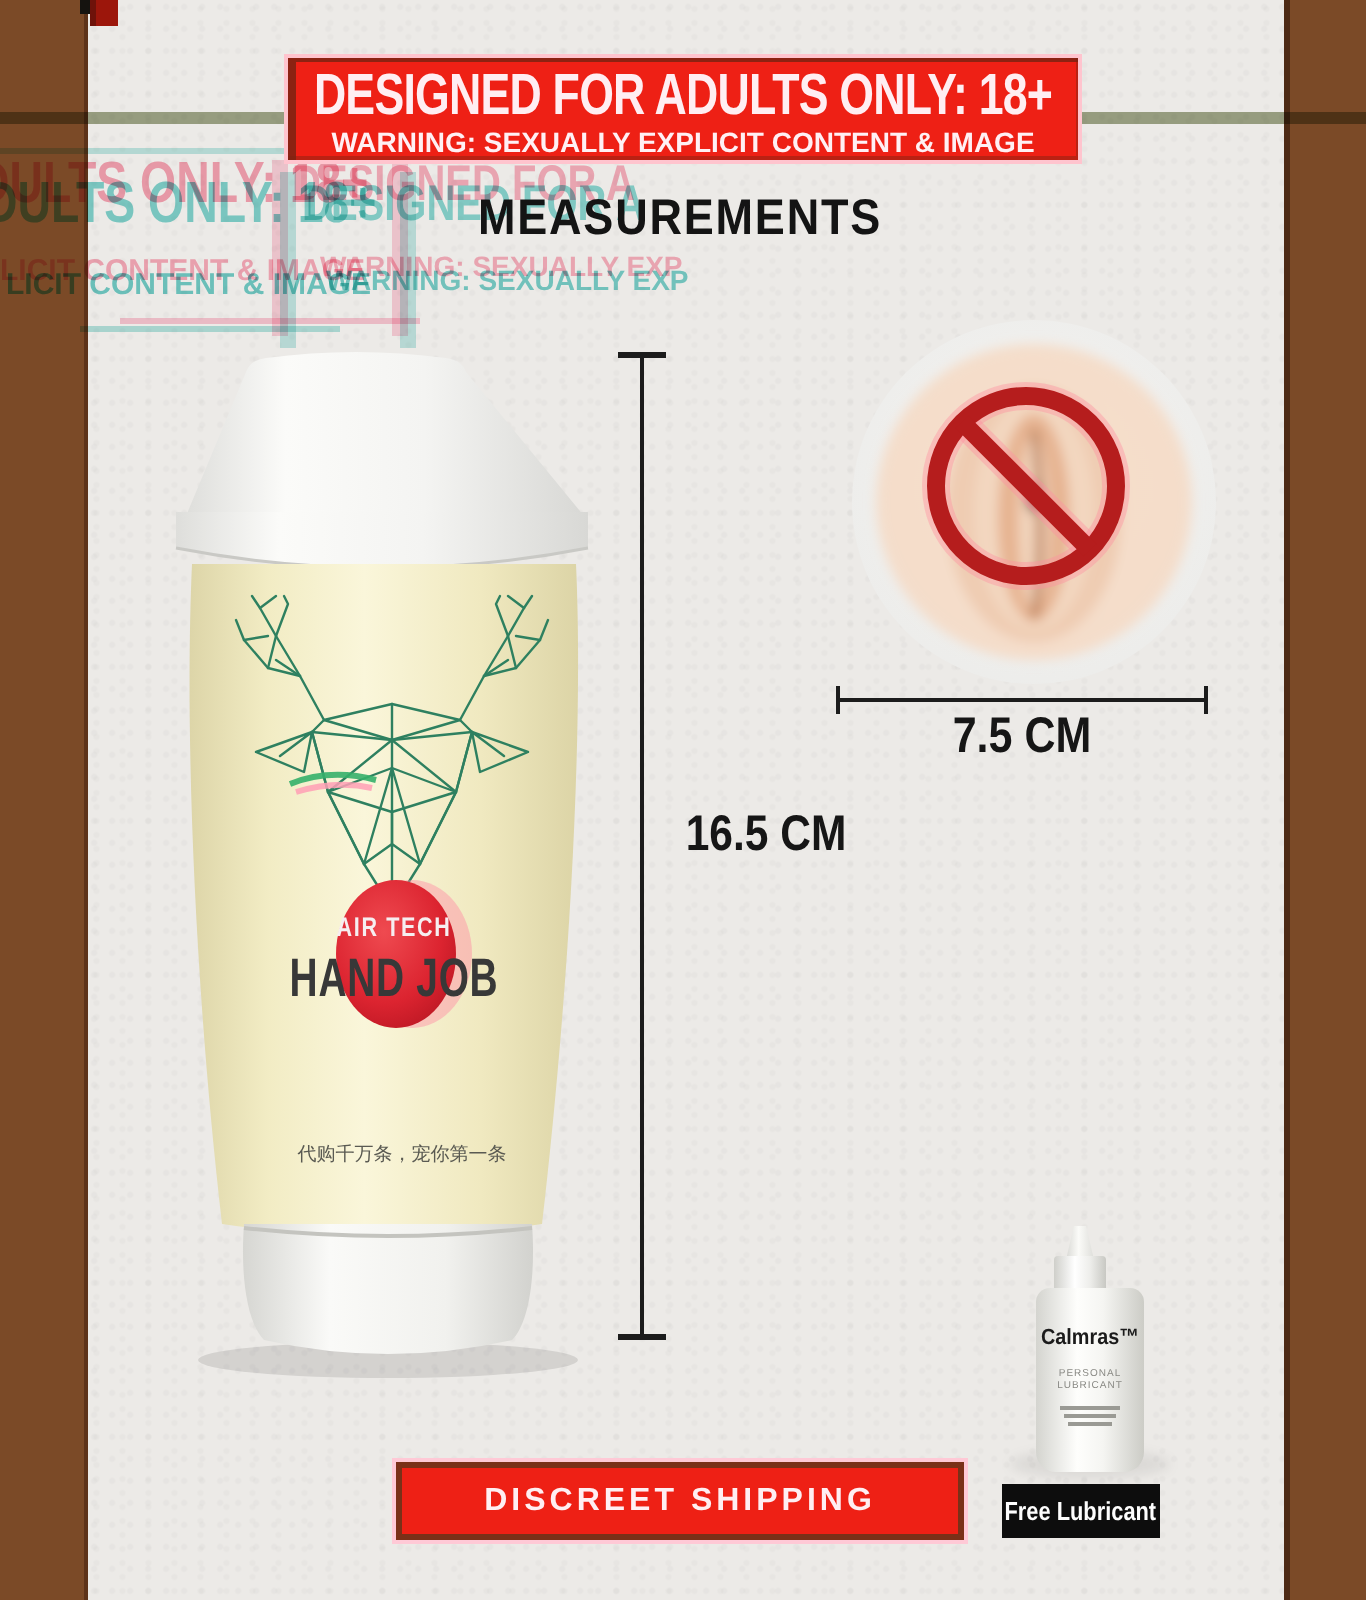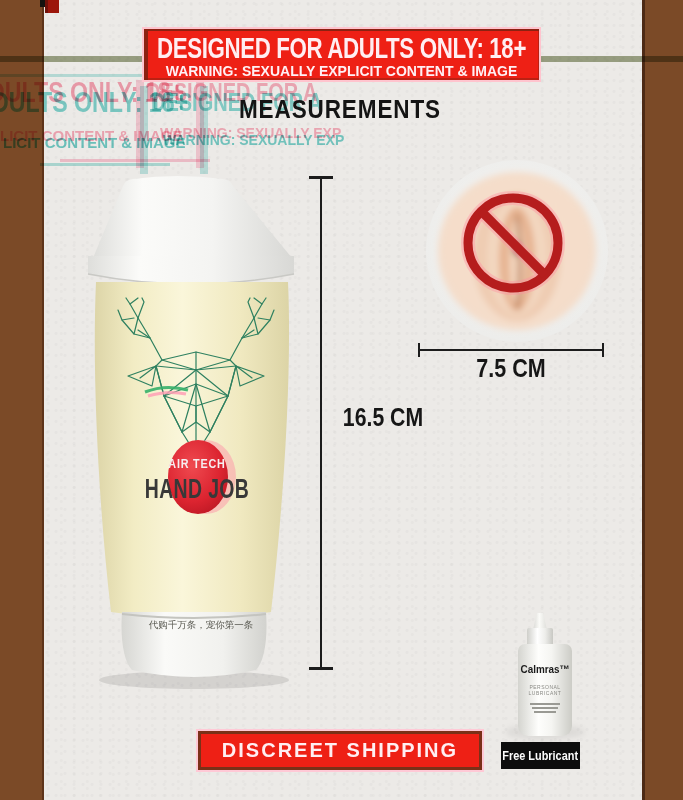--- a/index.html
+++ b/index.html
@@ -43,28 +43,28 @@
   
   .mline{position:absolute;background:#1c1c1c;z-index:4;}
   .mlabel{position:absolute;color:#161616;font-weight:bold;font-size:25px;z-index:4;
     text-align:center;white-space:nowrap;}
 
   
   .airtech{left:147px;top:456px;width:100px;color:#f6eef0;font-weight:bold;font-size:13.5px;
     letter-spacing:1px;transform:scaleX(.8);z-index:6;}
   .handjob{left:122px;top:474px;width:150px;color:#383838;font-weight:bold;font-size:27px;
     letter-spacing:.5px;transform:scaleX(.72);z-index:6;}
-  .cn-tagline{left:121px;top:571px;width:160px;color:#5a5a52;font-size:9.5px;z-index:6;margin-top:48px;}
+  .cn-tagline{left:121px;top:571px;width:160px;color:#5a5a52;font-size:9.5px;z-index:6;}
 
   
   .ship-banner{
     left:196px;top:729px;width:288px;height:43px;box-sizing:border-box;
     background:#ee2015;border:2px solid #ffc9d6;
     box-shadow:inset 0 0 0 3px #7a3018;z-index:5;
-    color:#ffeef2;font-weight:bold;font-size:20px;letter-spacing:2px;
+    color:#ffeef2;font-weight:bold;font-size:16px;letter-spacing:2px;
   }
 
   
   .bottle-tip{left:533px;top:613px;width:14px;height:17px;background:linear-gradient(90deg,#d9d9d5,#fbfbf8 45%,#dededa);
     clip-path:polygon(28% 0,72% 0,100% 100%,0 100%);z-index:5;}
   .bottle-cap{left:527px;top:628px;width:26px;height:18px;border-radius:2px;
     background:linear-gradient(90deg,#cfcfca,#ffffff 40%,#ededea 70%,#c8c8c3);z-index:5;}
   .bottle-body{left:518px;top:644px;width:54px;height:92px;border-radius:7px 7px 10px 10px;
     background:linear-gradient(90deg,#d4d4cf,#fefefc 38%,#f5f5f2 62%,#ccccc6);z-index:5;}
   .bottle-brand{left:518px;top:663px;width:54px;color:#1b1b1b;font-weight:bold;font-size:11px;z-index:6;transform:scaleX(.9);}

